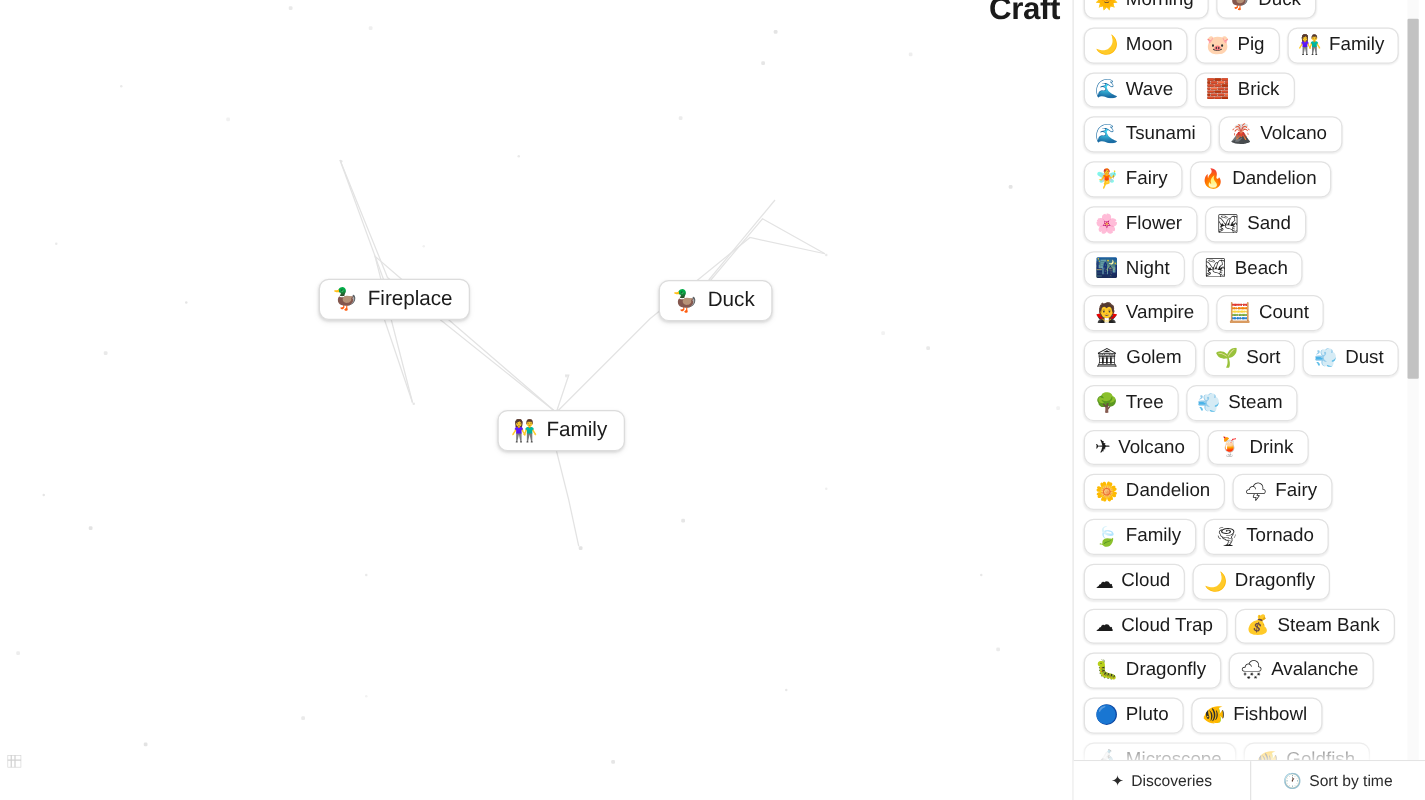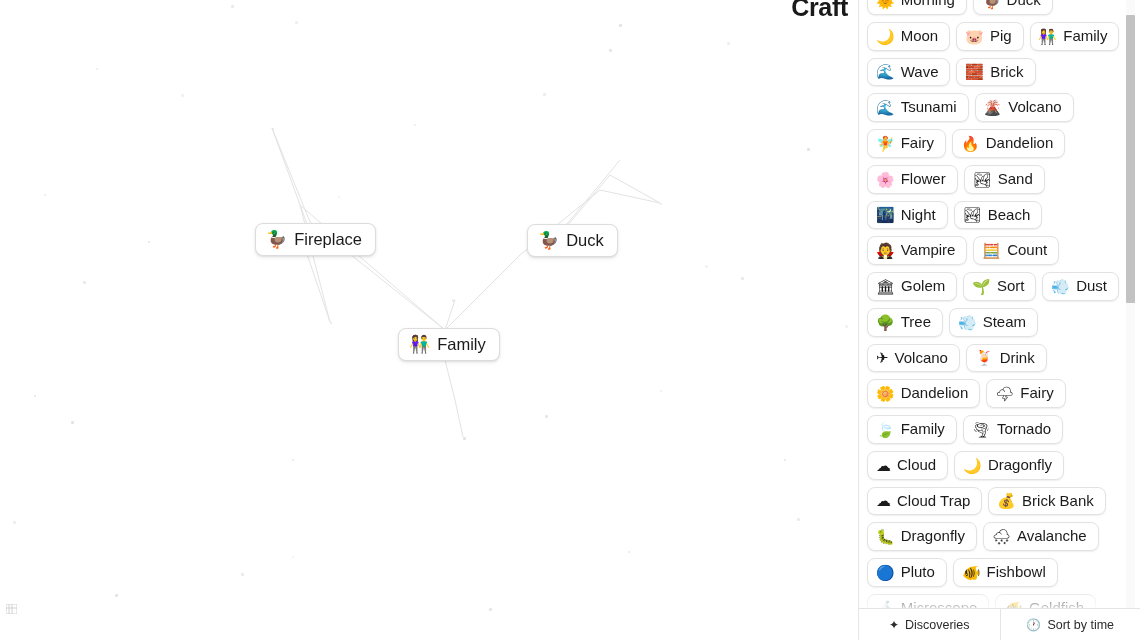--- a/index.html
+++ b/index.html
@@ -340,21 +340,21 @@
           <div class="item">
             <span class="emo">🌙</span>
             <span>Dragonfly</span>
           </div>
           <div class="item">
             <span class="emo">☁</span>
             <span>Cloud Trap</span>
           </div>
           <div class="item">
             <span class="emo">💰</span>
-            <span>Brick Bank</span>
+            <span>Steam Bank</span>
           </div>
           <div class="item">
             <span class="emo">🐛</span>
             <span>Dragonfly</span>
           </div>
           <div class="item">
             <span class="emo">🌨</span>
             <span>Avalanche</span>
           </div>
           <div class="item">

